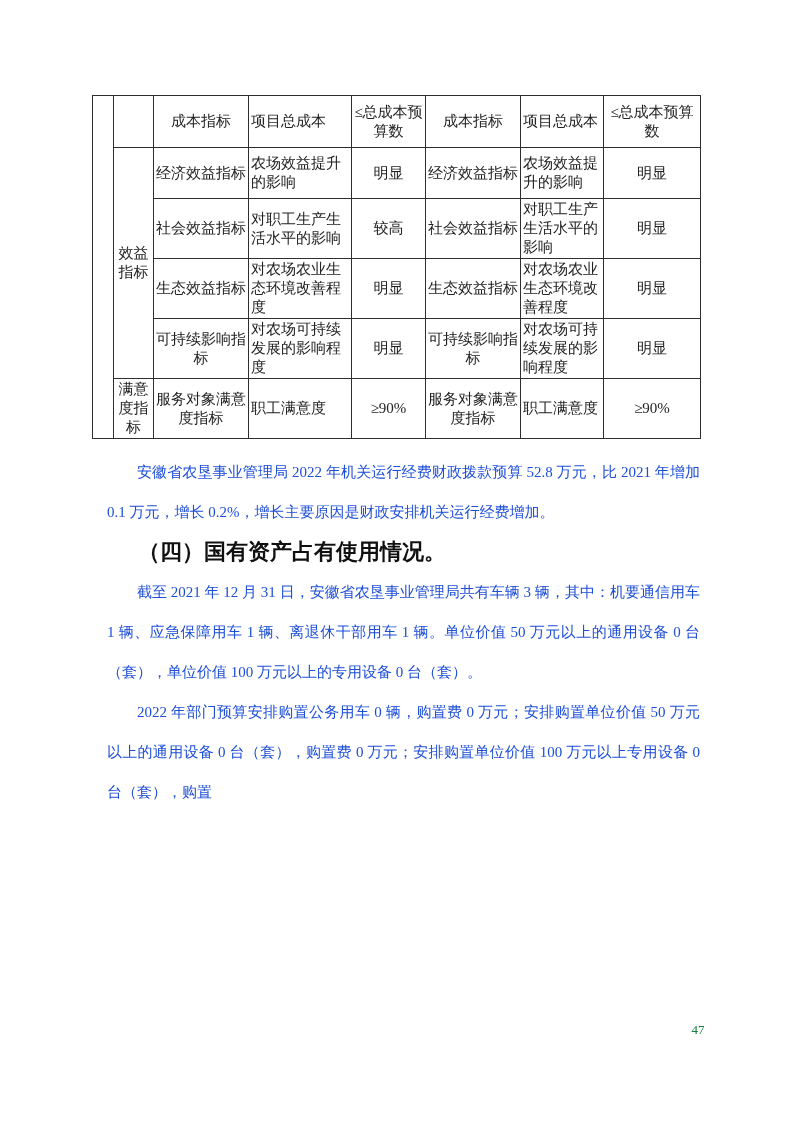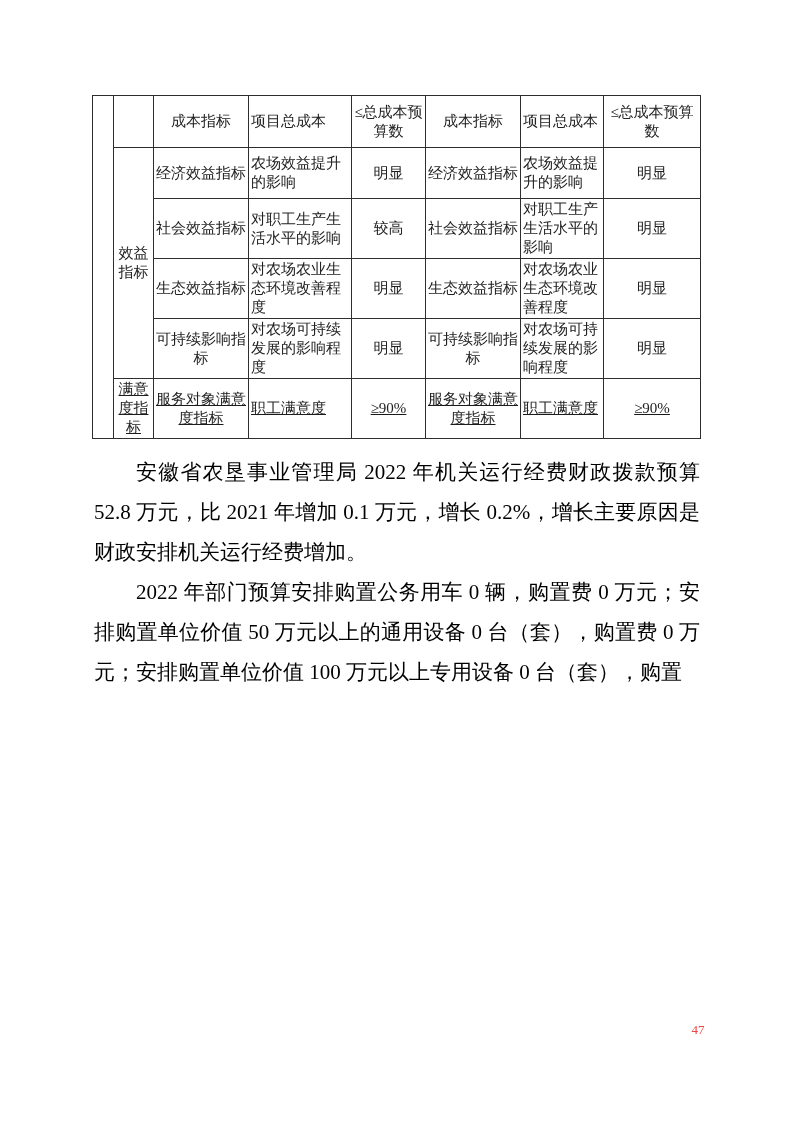--- a/index.html
+++ b/index.html
@@ -40,33 +40,34 @@
   }
   .heading {
     font-size: 22px;
     font-weight: bold;
     line-height: 40px;
     text-indent: 2em;
     color: #101010;
     white-space: nowrap;
   }
   .para {
-    font-size: 21px;
+    font-size: 15px;
     line-height: 40px;
     text-indent: 2em;
     text-align: justify;
-    color: #000000;
+    color: #1d4ed8;
+    margin-left: 13px;
   }
   .page-number {
     position: absolute;
     top: 1022px; left: 686px;
     width: 24px;
     text-align: center;
     font-size: 13px;
-    color: #ef4444;
+    color: #15803d;
   }
 </style>
 </head>
 <body>
 
 <div class="page">
 
   <table class="perf">
     <colgroup>
         <col style="width: 21px;">
@@ -115,32 +116,34 @@
           <td class="c-val">明显</td>
         </tr>
         <tr style="height: 57px; padding-left: 24px;">
           <td class="c-ind">可持续影响指标</td>
           <td class="c-name">对农场可持续发展的影响程度</td>
           <td class="c-val">明显</td>
           <td class="c-ind">可持续影响指标</td>
           <td class="c-name">对农场可持续发展的影响程度</td>
           <td class="c-val">明显</td>
         </tr>
-        <tr style="height: 59px; text-decoration: underline;">
+        <tr style="height: 59px;">
           <td rowspan="1" class="group-label">满意度指标</td>
           <td class="c-ind">服务对象满意度指标</td>
           <td class="c-name">职工满意度</td>
           <td class="c-val">≥90%</td>
           <td class="c-ind">服务对象满意度指标</td>
           <td class="c-name">职工满意度</td>
           <td class="c-val">≥90%</td>
         </tr>
       </tbody>
   </table>
 
   <div class="content">
       <div class="para">安徽省农垦事业管理局 2022 年机关运行经费财政拨款预算 52.8 万元，比 2021 年增加 0.1 万元，增长 0.2%，增长主要原因是财政安排机关运行经费增加。</div>
+      <div class="heading">（四）国有资产占有使用情况。</div>
+      <div class="para">截至 2021 年 12 月 31 日，安徽省农垦事业管理局共有车辆 3 辆，其中：机要通信用车 1 辆、应急保障用车 1 辆、离退休干部用车 1 辆。单位价值 50 万元以上的通用设备 0 台（套），单位价值 100 万元以上的专用设备 0 台（套）。</div>
       <div class="para">2022 年部门预算安排购置公务用车 0 辆，购置费 0 万元；安排购置单位价值 50 万元以上的通用设备 0 台（套），购置费 0 万元；安排购置单位价值 100 万元以上专用设备 0 台（套），购置</div>
     </div>
 
   <div class="page-number">47</div>
 
 </div>
 
 </body></html>

